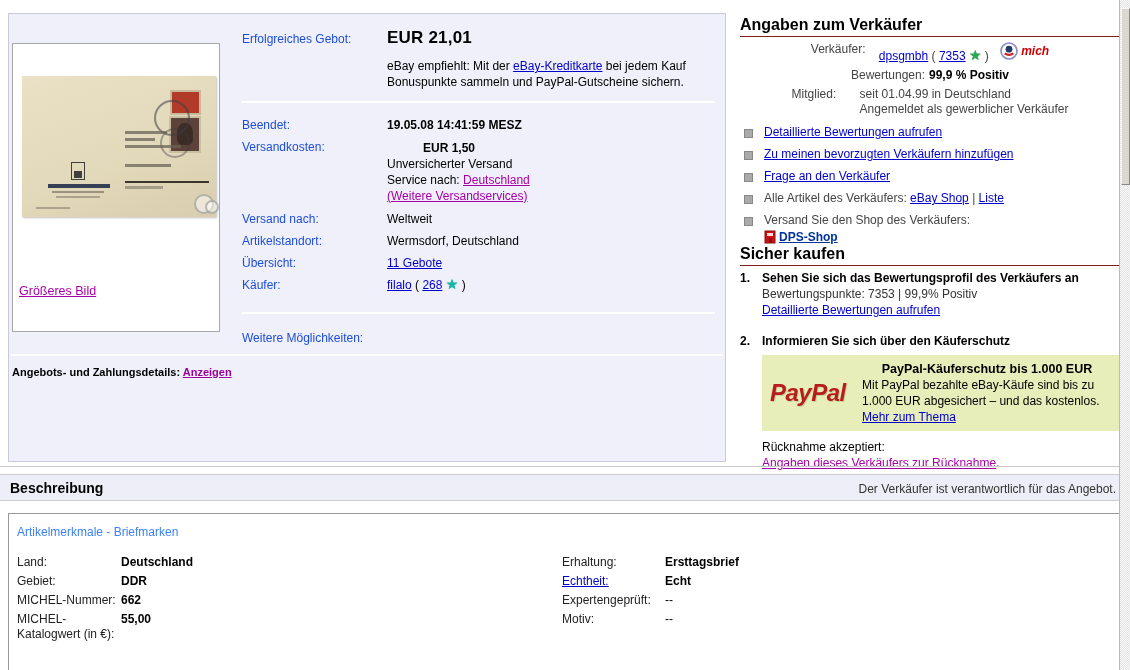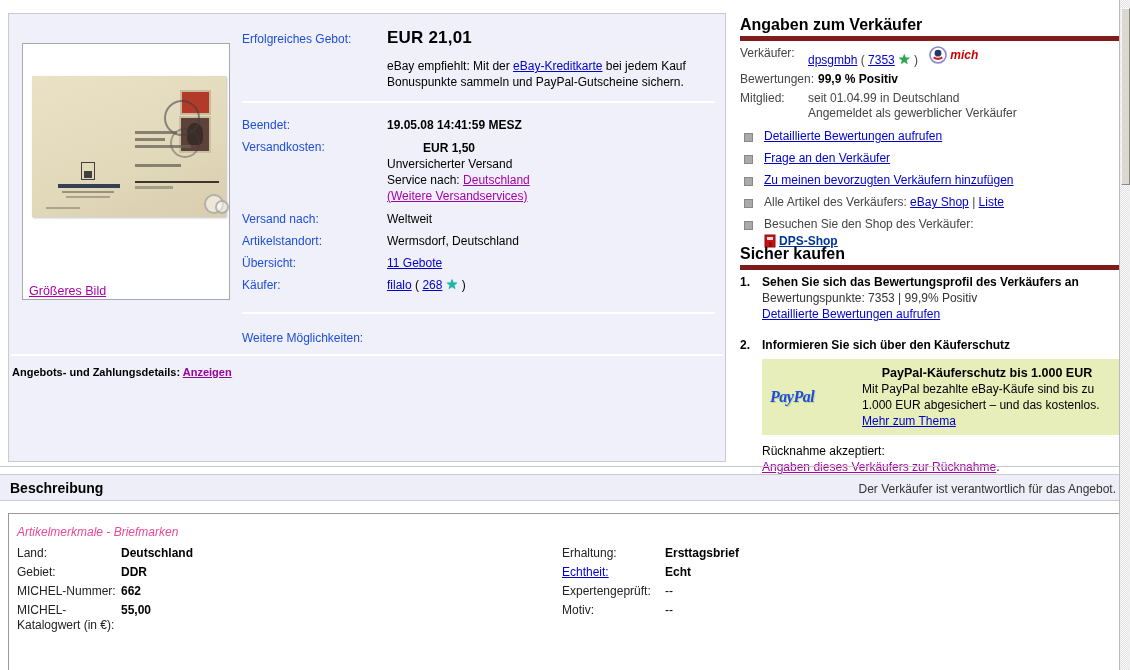--- a/index.html
+++ b/index.html
@@ -7,22 +7,22 @@
     font-family: "Liberation Sans", "DejaVu Sans", sans-serif; font-size: 12px; color: #000; }
   a { text-decoration: underline; cursor: pointer; }
   .blink { color: #0000cc; }
   .vlink { color: #a800a8; }
   .navlink { color: #003399; font-weight: bold; }
   .bold { font-weight: bold; }
 
   
   .left-panel { position: absolute; left: 8px; top: 13px; width: 718px; height: 449px;
     background: #f0f0fa; border: 1px solid #c9c9da; }
-  .image-box { position: absolute; left: 3px; top: 29px; width: 208px; height: 257px;
-    background: #fff; border: 1px solid #a8a8a8; margin-left: 10px; }
+  .image-box { position: absolute; left: 3px; top: 29px; width: 208px; height: 289px;
+    background: #fff; border: 1px solid #a8a8a8; }
   .larger-image { position: absolute; left: 6px; top: 240px; font-size: 12.5px; }
 
   
   .envelope { position: absolute; left: 9px; top: 32px; width: 194px; height: 141px;
     background: linear-gradient(160deg, #eae1c6 0%, #e2d8ba 60%, #d8cdae 100%);
     box-shadow: 1px 1px 2px rgba(0,0,0,.25); }
   .stamp-red { position: absolute; left: 148px; top: 14px; width: 31px; height: 25px;
     background: #b23a28; border: 2px solid #c8b99a; }
   .stamp-dark { position: absolute; left: 147px; top: 40px; width: 32px; height: 37px;
     background: #5c4238; border: 2px solid #cabfa2; }
@@ -48,54 +48,54 @@
   .divider { position: absolute; height: 2px; background: #ffffff; }
   .pay-details { position: absolute; left: 3px; top: 352px; font-weight: bold; font-size: 11px; }
   .pay-details a { font-weight: bold; color: #990099; }
   .star { font-size: 14px; line-height: 12px; }
   .star.green { color: #2daa4f; text-shadow: 0 0 1px #0a7a2a; }
   .star.teal { color: #18b8a8; text-shadow: 0 0 1px #0a8a7a; }
 
   
   .right-col { position: absolute; left: 740px; top: 16px; width: 380px; }
   .sec-title { font-size: 16px; font-weight: bold; padding-bottom: 2px;
-    border-bottom: 5px solid #7f1d1d; margin-bottom: 5px; }
-  .srow { display: flex; margin-bottom: 4px; line-height: 15px; color: #444; }
+    border-bottom: 1px solid #7f1d1d; margin-bottom: 5px; }
+  .srow { display: flex; margin-bottom: 4px; line-height: 15px; color: #444; justify-content: center; }
   .slbl { flex: 0 0 68px; color: #444; }
   .mich-wrap { display: inline-flex; align-items: center; margin-left: 8px; }
   .mich-text { color: #cc0000; font-weight: bold; font-style: italic; font-size: 12px; margin-left: 3px; }
   ul.sbullets { list-style: none; margin-top: 8px; }
   ul.sbullets li { position: relative; padding-left: 24px; margin-bottom: 7px; line-height: 15px; color: #444; }
   ul.sbullets li::before { content: ""; position: absolute; left: 4px; top: 4px; width: 7px; height: 7px;
     background: #aaa; border: 1px solid #888; }
   .shop-line { margin-top: 2px; display: flex; align-items: flex-start; gap: 3px; }
 
   .safe-sec { position: absolute; left: 740px; top: 245px; width: 380px; }
   .step { margin-bottom: 16px; }
   .step-head { display: flex; font-weight: bold; line-height: 15px; }
   .step-num { flex: 0 0 22px; }
   .step-body { margin-left: 22px; line-height: 16px; color: #333; }
   .paypal-box { margin: 6px 0 0 22px; background: #e7eeb9; padding: 6px 8px; display: flex; gap: 10px; }
-  .pp-logo { flex: 0 0 82px; align-self: center; font-size: 16px; font-weight: bold; font-style: italic;
-    color: #1d4ed8; letter-spacing: -.5px; text-shadow: 1px 1px 0 #c9d49a; font-family: Liberation Serif, serif; }
+  .pp-logo { flex: 0 0 82px; align-self: center; font-size: 24px; font-weight: bold; font-style: italic;
+    color: #b91c1c; letter-spacing: -.5px; text-shadow: 1px 1px 0 #c9d49a; }
   .pp-text { flex: 1; line-height: 16px; }
   .pp-title { font-weight: bold; text-align: center; font-size: 12.5px; }
   .returns { margin: 8px 0 0 22px; display: flex; line-height: 16px; flex-direction: column; }
   .returns .rlbl { white-space: nowrap; margin-right: 4px; }
 
   
   .sep-line { position: absolute; left: 0; top: 466px; width: 1130px; height: 1px; background: #c8c8c8; }
   .desc-bar { position: absolute; left: 0; top: 474px; width: 1130px; height: 27px;
     background: #eeeef8; border-top: 1px solid #ccc; border-bottom: 1px solid #ccc; }
   .desc-title { position: absolute; left: 10px; top: 5px; font-size: 14px; font-weight: bold; }
   .desc-disclaimer { position: absolute; right: 14px; top: 7px; color: #333; }
 
   .spec-box { position: absolute; left: 8px; top: 513px; width: 1112px; height: 160px;
     background: #fff; border: 1px solid #999; border-bottom: none; padding: 11px 8px 0 8px; }
-  .spec-title { font-style: italic; margin-bottom: 7px; color: #ec4899; }
+  .spec-title { margin-bottom: 16px; color: #3b82f6; }
   .spec-grid { display: grid; grid-template-columns: 100px 437px 99px auto; column-gap: 4px; }
   .spec-grid > div { line-height: 15px; padding-bottom: 4px; }
   .sp-lbl { color: #222; }
   .sp-val { font-weight: bold; }
 
   
   .scrollbar { position: absolute; right: 0; top: 0; width: 11px; height: 670px;
     border-left: 1px solid #bbb;
     background-image: linear-gradient(45deg, #e2e2e2 25%, transparent 25%, transparent 75%, #e2e2e2 75%),
       linear-gradient(45deg, #e2e2e2 25%, transparent 25%, transparent 75%, #e2e2e2 75%);
@@ -226,27 +226,27 @@
   <div class="srow">
     <span class="slbl">Mitglied:</span>
     <span>
       <span style="display:block;">seit 01.04.99 in Deutschland</span>
       <span style="display:block;">Angemeldet als gewerblicher Verkäufer</span>
     </span>
   </div>
 
   <ul class="sbullets">
     <li><a class="blink">Detaillierte Bewertungen aufrufen</a></li>
+    <li><a class="blink">Zu meinen bevorzugten Verkäufern hinzufügen</a></li>
     <li><a class="blink">Frage an den Verkäufer</a></li>
-    <li><a class="blink">Zu meinen bevorzugten Verkäufern hinzufügen</a></li>
     <li><span>Alle Artikel des Verkäufers: </span><a class="blink">eBay Shop</a>
       <span>|</span>
       <a class="blink">Liste</a></li>
     <li>
-      <span>Besuchen Sie den Shop des Verkäufer:</span>
+      <span>Versand Sie den Shop des Verkäufers:</span>
       <span class="shop-line">
         <svg width="12" height="14" viewBox="0 0 12 14">
           <rect x="1" y="1" width="10" height="12" fill="#cc1111" stroke="#881111"></rect>
           <rect x="3" y="3" width="6" height="3" fill="#ffdddd"></rect>
           <rect x="5" y="8" width="3" height="5" fill="#881111"></rect>
         </svg>
         <a class="navlink">DPS-Shop</a>
       </span>
     </li>
   </ul>

